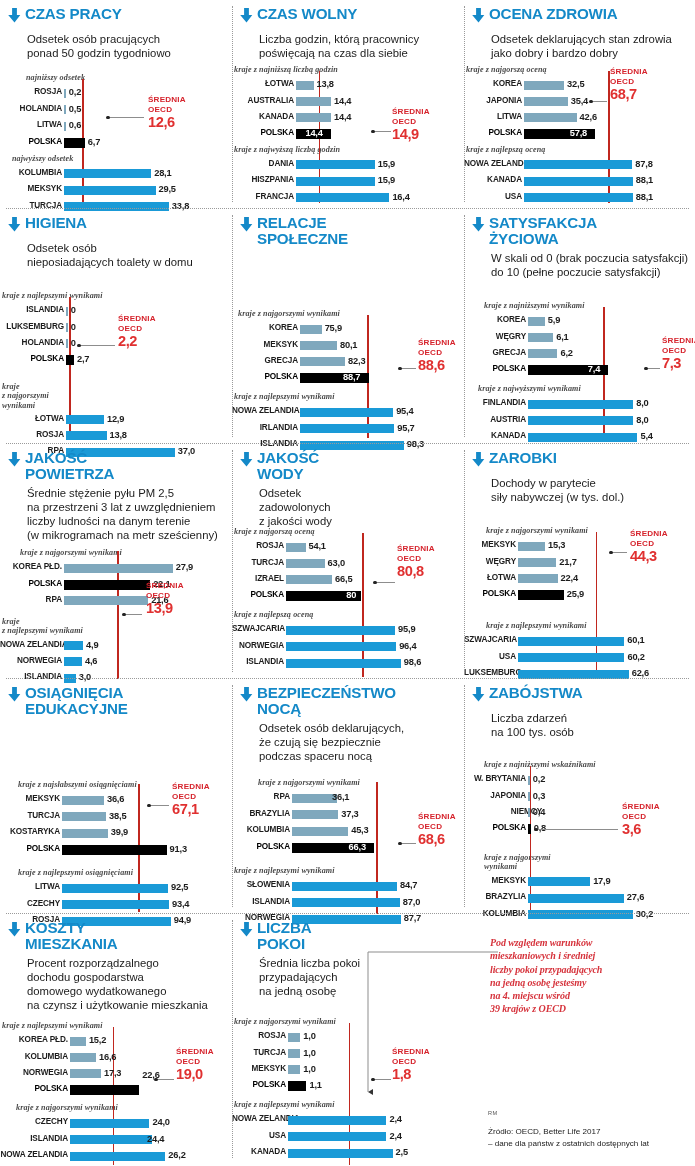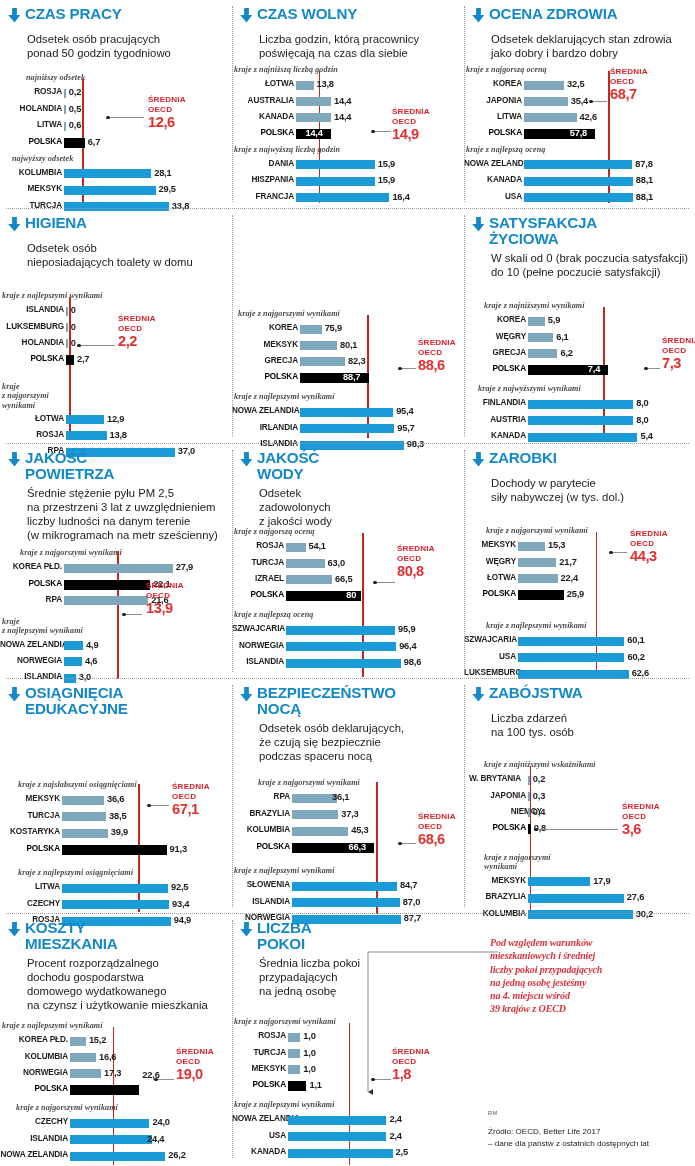--- a/index.html
+++ b/index.html
@@ -306,20 +306,26 @@
           </div>
           <div class="avgbox" style="left:118px;top:98px;">
             <div class="avgttl">ŚREDNIA<br>OECD</div>
             <div class="avgnum">2,2</div>
           </div>
           <div class="leader" style="left:79px;top:129px;width:36px;"></div>
           <div class="ldot" style="left:77.4px;top:127.5px;"></div>
         </div>
       </div>
       <div class="panel" style="width:232px;height:234px;">
+        <div class="phead">
+          <span class="arrow"><svg width="13" height="15" viewBox="0 0 13 15">
+              <path d="M4.1 0h4.8v7.1h3.4L6.5 14.6 0.2 7.1h3.9z" fill="#1489c8"></path>
+            </svg></span>
+          <div class="ptitle">RELACJE<br>SPOŁECZNE</div>
+        </div>
         <div class="chart" style="position:absolute;left:0;top:0;width:232px;height:234px;">
           <div class="grouplbl" style="left:6px;top:93px;">kraje z najgorszymi wynikami</div>
           <div class="grouplbl" style="left:2px;top:176.20000000000002px;">kraje z najlepszymi wynikami</div>
           <div class="axis" style="left:135.39999999999998px;top:99px;height:123px;"></div>
           <div class="brow" style="left:0;top:108.6px;width:224px;">
             <div class="blabel" style="width:66px;right:auto;left:0;color:#1c1c1c;text-align:right;">KOREA</div>
             <div class="bbar" style="left:68px;width:21.633333333333354px;background:#7fa8bd;"></div>
             <div class="bval" style="left:92.63333333333335px;">75,9</div>
           </div>
           <div class="brow" style="left:0;top:125px;width:224px;">
@@ -702,21 +708,21 @@
             </svg></span>
           <div class="ptitle">ZABÓJSTWA</div>
         </div>
         <div class="psub">Liczba zdarzeń<br>na 100 tys. osób</div>
         <div class="chart" style="position:absolute;left:0;top:0;width:231px;height:234px;">
           <div class="grouplbl" style="left:20px;top:74px;">kraje z najniższymi wskaźnikami</div>
           <div class="grouplbl" style="left:20px;top:167.20000000000002px;">kraje z najgorszymi
 wynikami</div>
           <div class="axis" style="left:65.69983925930688px;top:80px;height:146px;"></div>
           <div class="brow" style="left:0;top:89.6px;width:218px;">
-            <div class="blabel" style="width:62px;right:auto;left:0;color:#1c1c1c;text-align:center;">W. BRYTANIA</div>
+            <div class="blabel" style="width:62px;right:auto;left:0;color:#1c1c1c;text-align:right;">W. BRYTANIA</div>
             <div class="bbar" style="left:64px;width:1.8px;background:#7fa8bd;"></div>
             <div class="bval" style="left:68.8px;">0,2</div>
           </div>
           <div class="brow" style="left:0;top:106px;width:218px;">
             <div class="blabel" style="width:62px;right:auto;left:0;color:#1c1c1c;text-align:right;">JAPONIA</div>
             <div class="bbar" style="left:64px;width:1.8px;background:#7fa8bd;"></div>
             <div class="bval" style="left:68.8px;">0,3</div>
           </div>
           <div class="brow" style="left:0;top:122.4px;width:218px;">
             <div class="blabel" style="width:62px;right:auto;left:16px;color:#1c1c1c;text-align:right;">NIEMCY</div>

